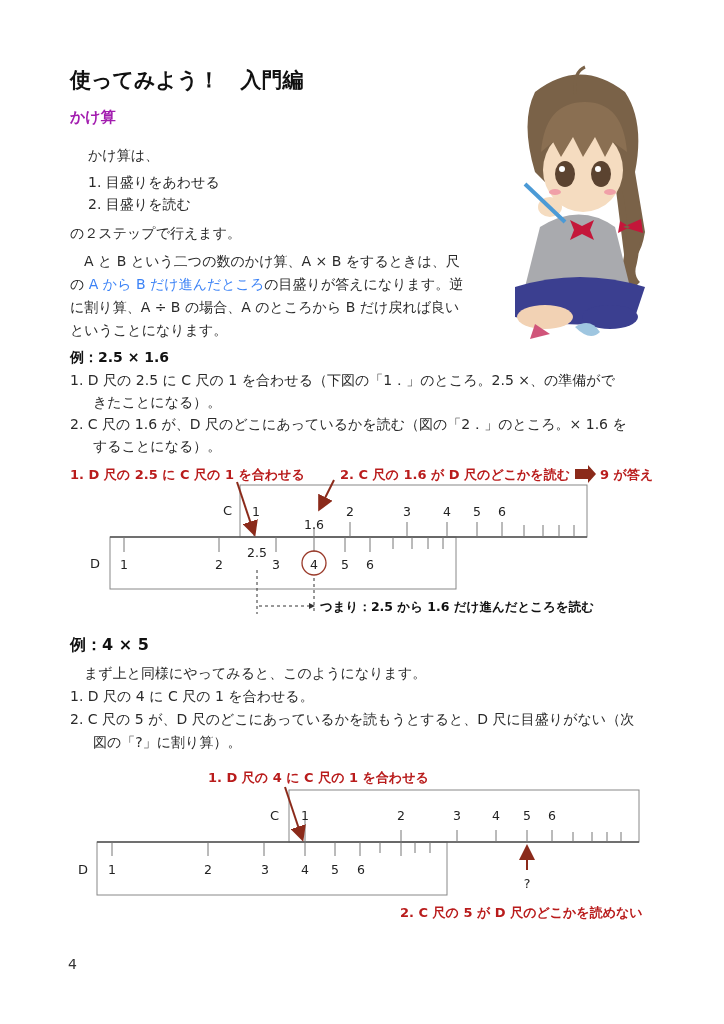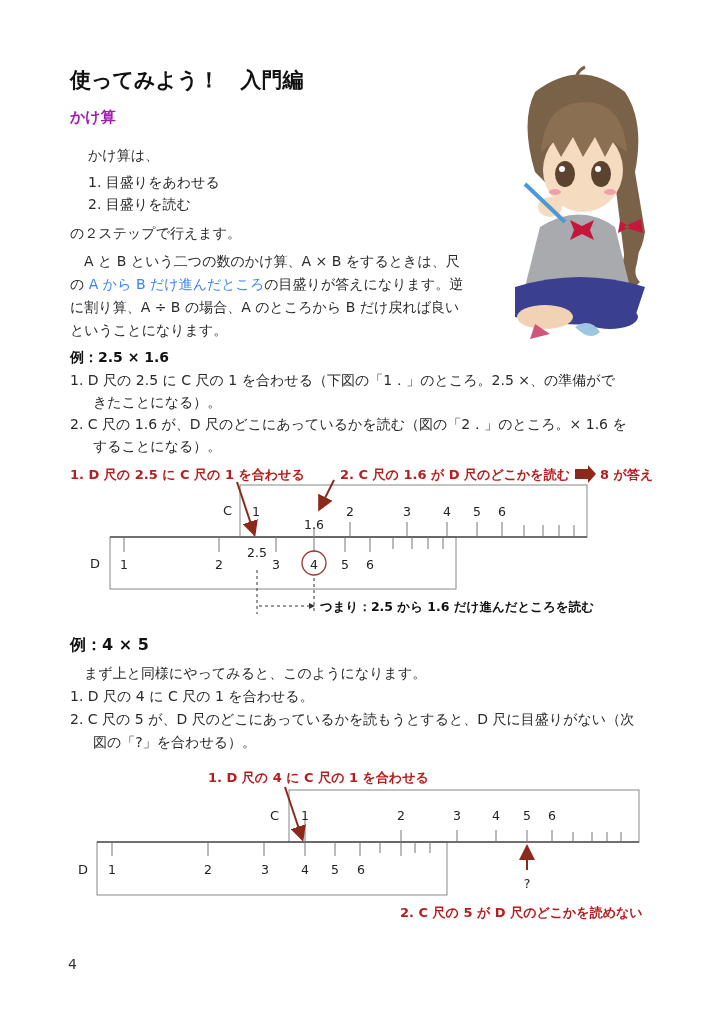--- a/index.html
+++ b/index.html
@@ -127,21 +127,21 @@
     <circle cx="314" cy="563" r="12" fill="none" stroke="#9a3a2a" stroke-width="1.3"></circle>
 
     <line x1="257" y1="570" x2="257" y2="614" stroke="#333" stroke-dasharray="3,3"></line>
     <line x1="314" y1="578" x2="314" y2="614" stroke="#333" stroke-dasharray="3,3"></line>
     <line x1="259" y1="606" x2="310" y2="606" stroke="#333" stroke-dasharray="3,3"></line>
     <path d="M309 603 L315 606 L309 609z" fill="#333"></path>
   </svg>
 </div>
 <div class="abs red" style="left:70px;top:466px;">1. D 尺の 2.5 に C 尺の 1 を合わせる</div>
 <div class="abs red" style="left:340px;top:466px;">2. C 尺の 1.6 が D 尺のどこかを読む</div>
-<div class="abs red" style="left:600px;top:466px;">8 が答え</div>
+<div class="abs red" style="left:600px;top:466px;">9 が答え</div>
 
 <div class="rlabel" style="left:223px;top:503px;">C</div>
 <div class="num" style="left:256px;top:504px;">1</div>
 <div class="num" style="left:350px;top:504px;">2</div>
 <div class="num" style="left:407px;top:504px;">3</div>
 <div class="num" style="left:447px;top:504px;">4</div>
 <div class="num" style="left:477px;top:504px;">5</div>
 <div class="num" style="left:502px;top:504px;">6</div>
 <div class="num redn" style="left:314px;top:517px;">1.6</div>
 
@@ -152,21 +152,21 @@
 <div class="num" style="left:314px;top:557px;">4</div>
 <div class="num" style="left:345px;top:557px;">5</div>
 <div class="num" style="left:370px;top:557px;">6</div>
 <div class="num redn" style="left:257px;top:545px;">2.5</div>
 <div class="abs bold" style="left:320px;top:599px;font-size:12.5px;">つまり：2.5 から 1.6 だけ進んだところを読む</div>
 
 <div class="abs p bold" style="left:70px;top:633px;font-size:16px;">例：4 × 5</div>
 <div class="abs p" style="left:70px;top:662px;">　まず上と同様にやってみると、このようになります。</div>
 <div class="abs p" style="left:70px;top:685px;">1.  D 尺の 4 に C 尺の 1 を合わせる。</div>
 <div class="abs p" style="left:70px;top:708px;">2.  C 尺の 5 が、D 尺のどこにあっているかを読もうとすると、D 尺に目盛りがない（次</div>
-<div class="abs p" style="left:93px;top:731px;">図の「?」を合わせる）。</div>
+<div class="abs p" style="left:93px;top:731px;">図の「?」に割り算）。</div>
 
 <div class="abs" style="left:0;top:0;width:724px;height:1024px;">
   <svg width="724" height="1024">
     <defs>
       <marker id="ah2" markerWidth="8" markerHeight="8" refX="6" refY="4" orient="auto">
         <path d="M0 0 L8 4 L0 8z" fill="#8b2a1a"></path>
       </marker>
     </defs>
     <rect x="289" y="790" width="350" height="52" fill="none" stroke="#888" stroke-width="1"></rect>
     <rect x="97" y="842" width="350" height="53" fill="none" stroke="#888" stroke-width="1"></rect>

